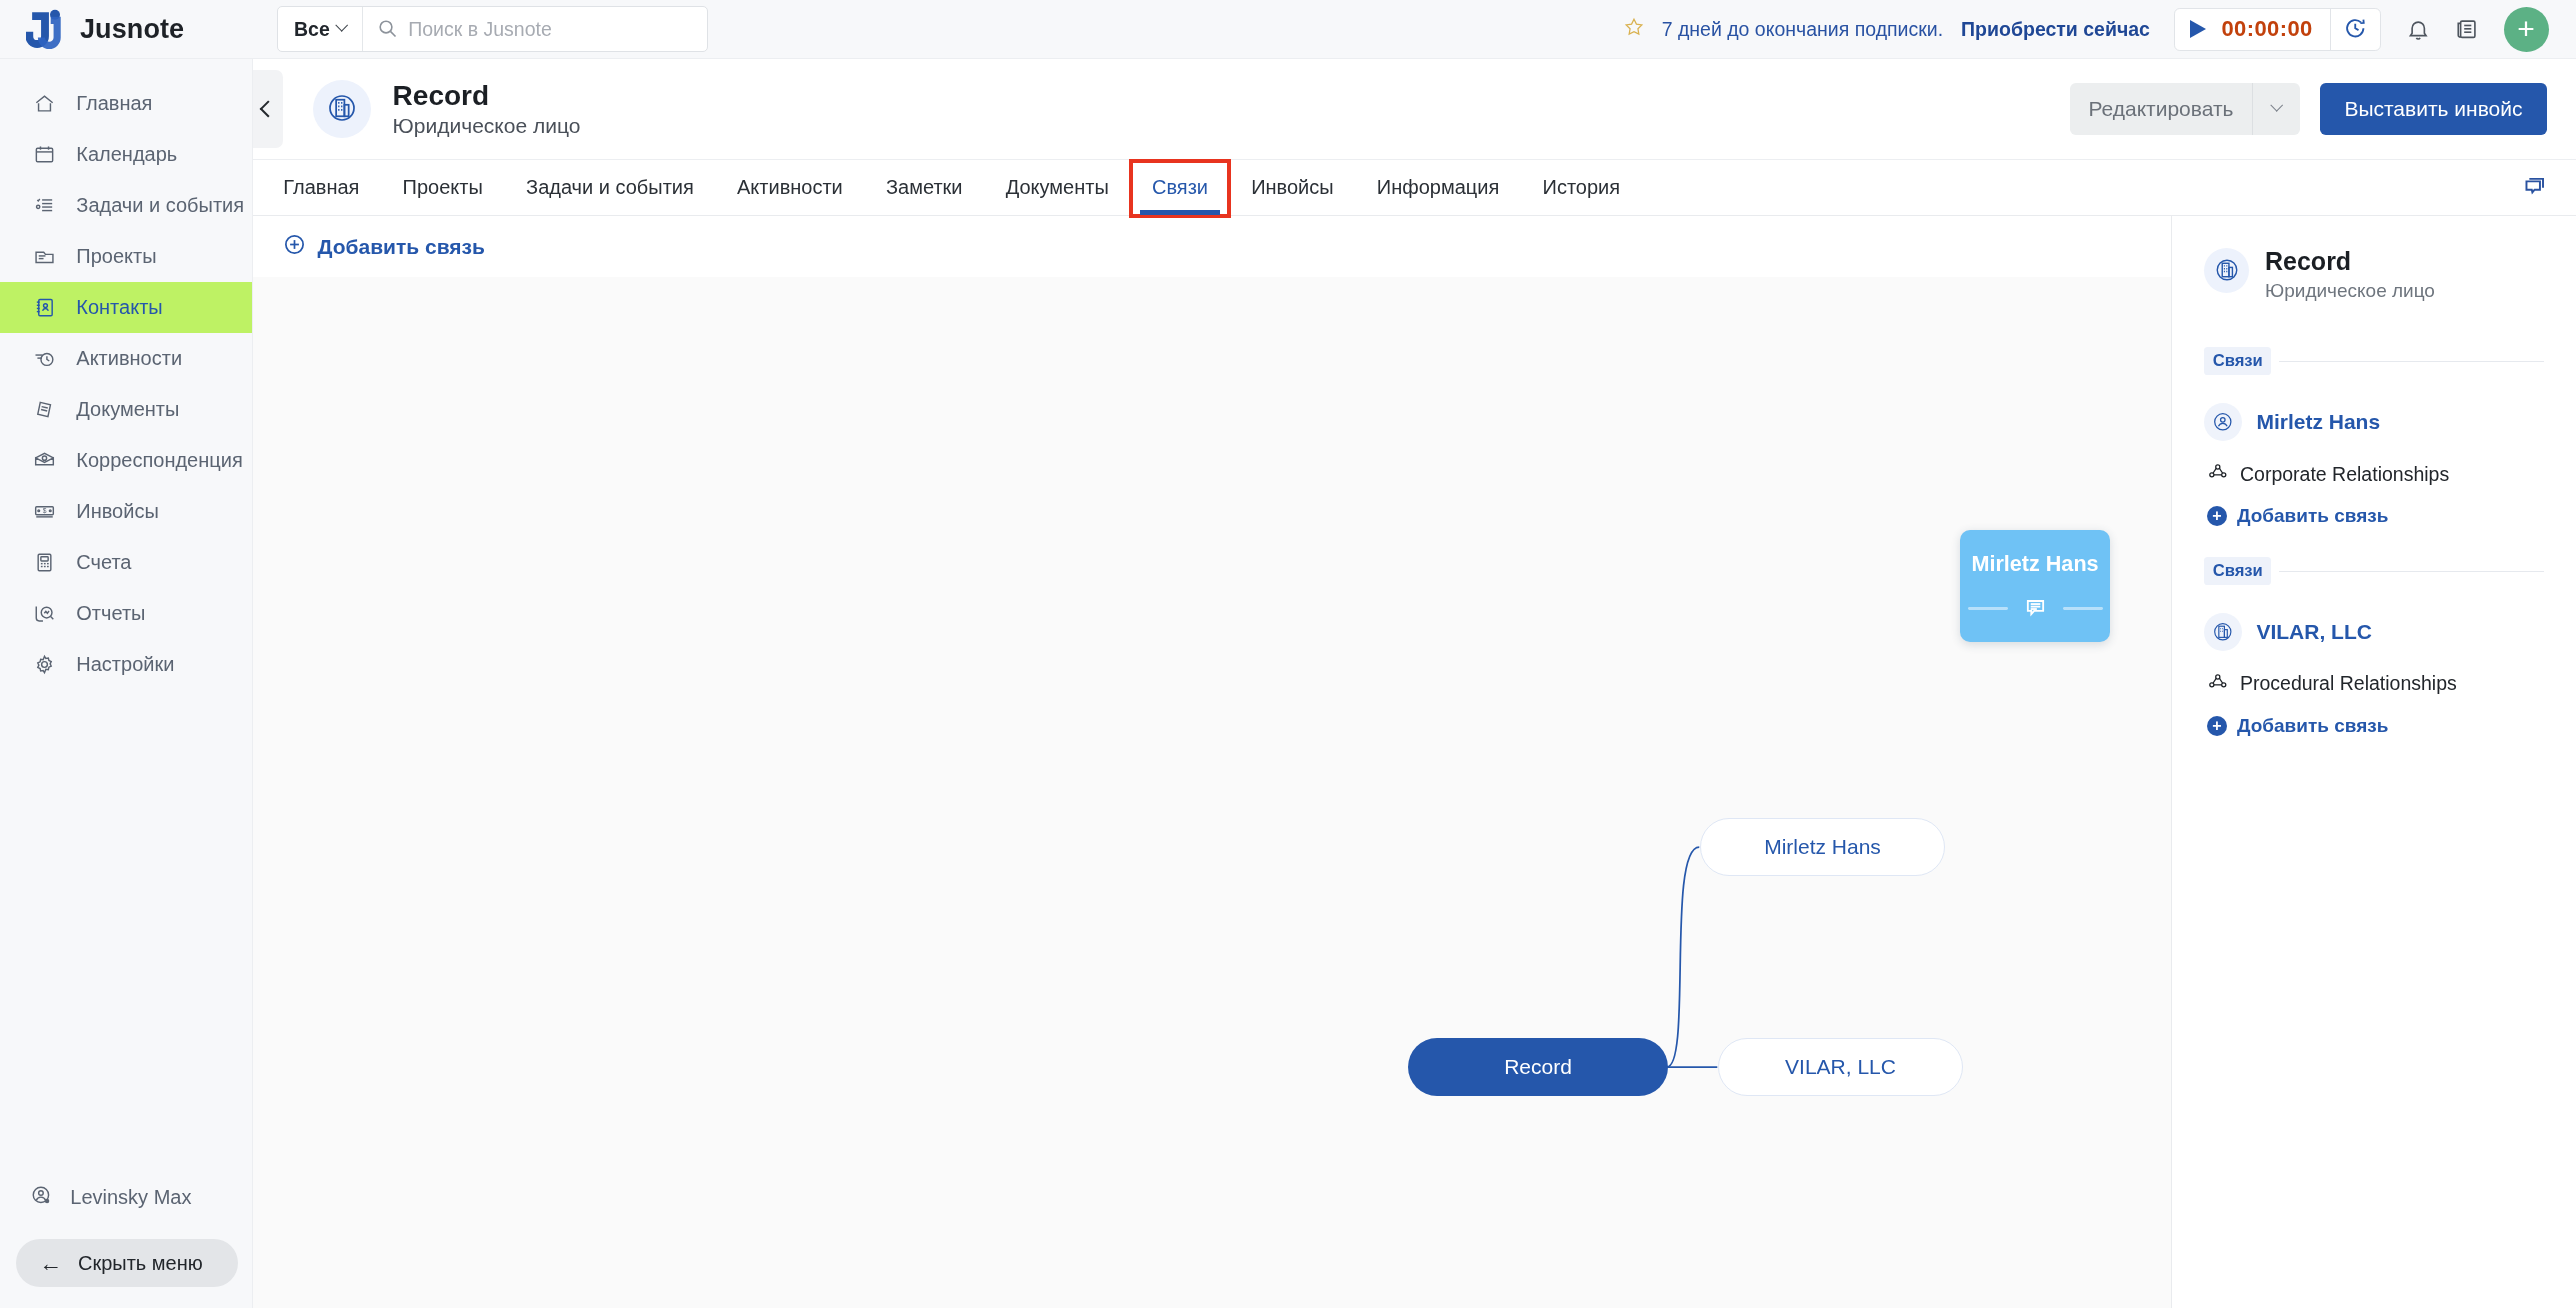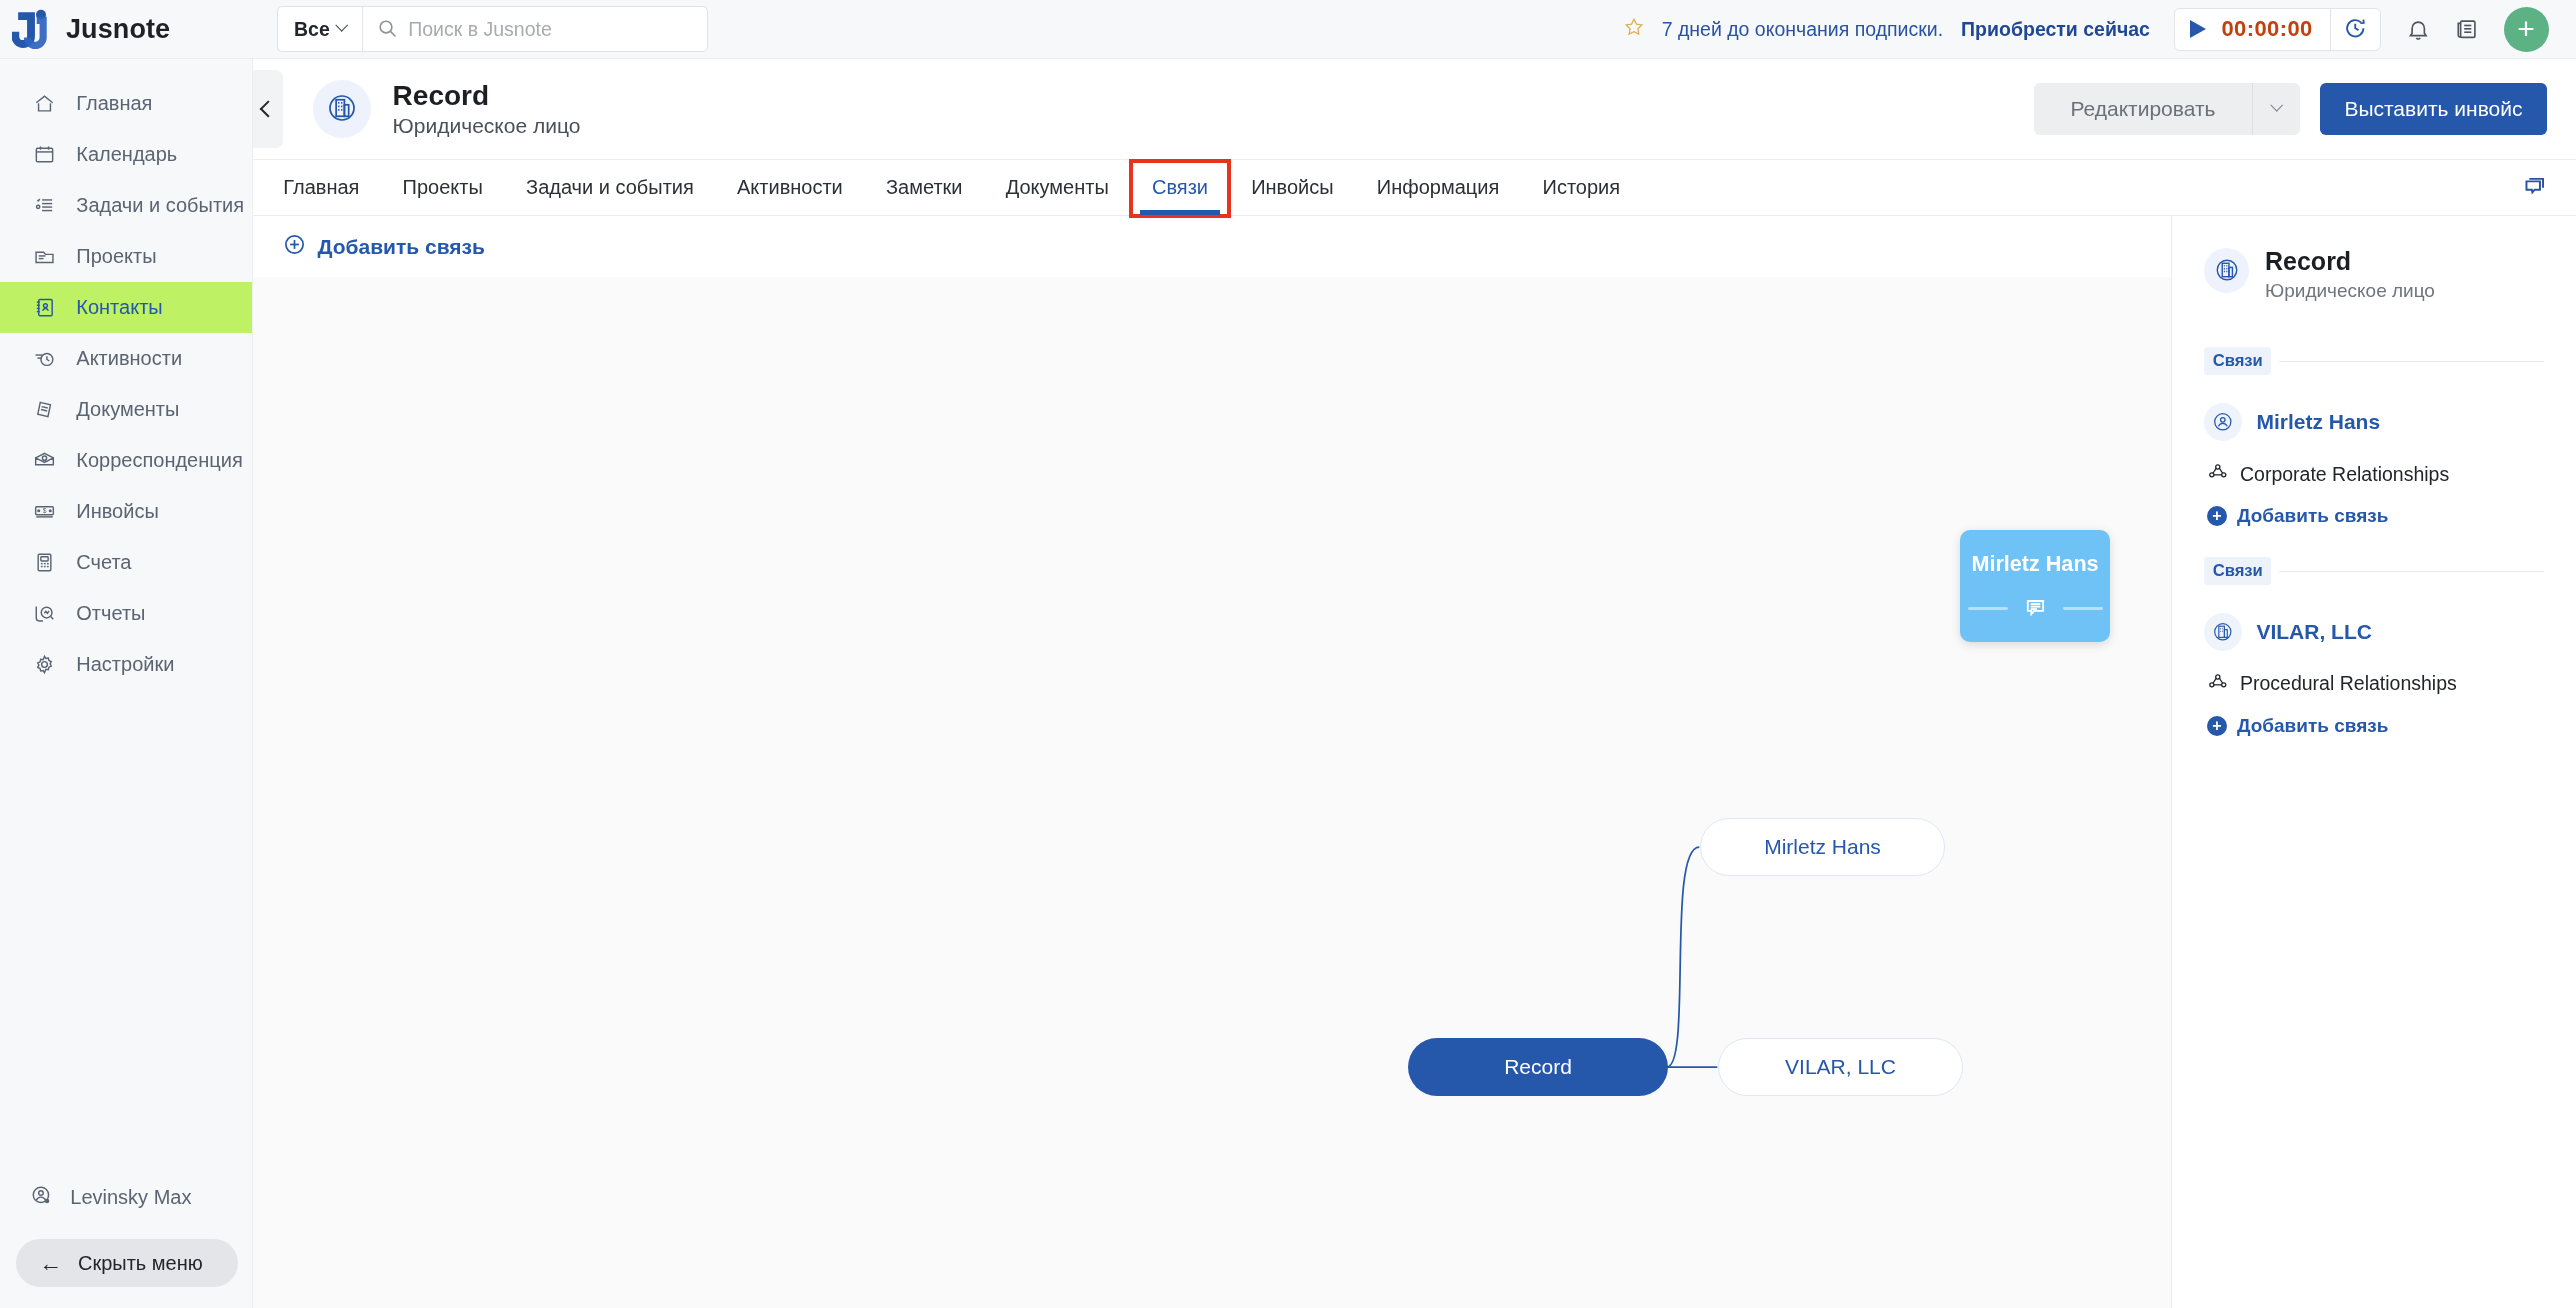--- a/index.html
+++ b/index.html
@@ -16,21 +16,21 @@
   .topbar {
     height: 59px; min-height: 59px;
     background: #f7f8fa;
     display: flex; align-items: center;
     border-bottom: 0.7px solid #eceef1;
     position: relative;
   }
   .brand {
     width: 253px; min-width: 253px;
     display: flex; align-items: center; gap: 16px;
-    padding-left: 12px;
+    padding-left: 26px;
     height: 100%;
   }
   .logo-mark { width: 38px; height: 40px; position: relative; flex: 0 0 auto; }
   .brand-name { font-size: 27px; font-weight: 700; color: #1e2227; letter-spacing: 0.1px; }
 
   .search-wrap {
     display: flex; align-items: center;
     margin-left: 24px;
     width: 431px; height: 46px;
     border: 0.7px solid #dfe2e6; border-radius: 5px;
@@ -131,21 +131,21 @@
     display: flex; align-items: center; justify-content: center; flex: 0 0 auto;
   }
   .entity-title { margin-left: 21.6px; }
   .entity-title .et-name { font-size: 28px; font-weight: 700; color: #1b1f24; line-height: 1.12; }
   .entity-title .et-sub { font-size: 21px; color: #4a5059; margin-top: 2.9px; }
   .head-actions { margin-left: auto; display: flex; align-items: center; gap: 20px; padding-right: 29px; }
   .btn-edit {
     display: flex; align-items: center; height: 52px;
     background: #eceeef; border-radius: 5.8px; overflow: hidden; cursor: pointer;
   }
-  .btn-edit .be-label { padding: 0 36px; font-size: 21px; color: #6b7179; }
+  .btn-edit .be-label { padding: 0 18px; font-size: 21px; color: #6b7179; }
   .btn-edit .be-caret { border-left: 0.7px solid #dcdfe2; height: 100%; display: flex; align-items: center; padding: 0 19px; }
   .btn-invoice {
     height: 52px; background: #2557ab; border-radius: 5.8px; color: #fff;
     font-size: 21px; display: flex; align-items: center; padding: 0 24.5px; cursor: pointer;
     white-space: nowrap;
   }
 
   .tabs-row {
     height: 56px; min-height: 56px;
     display: flex; align-items: stretch;

